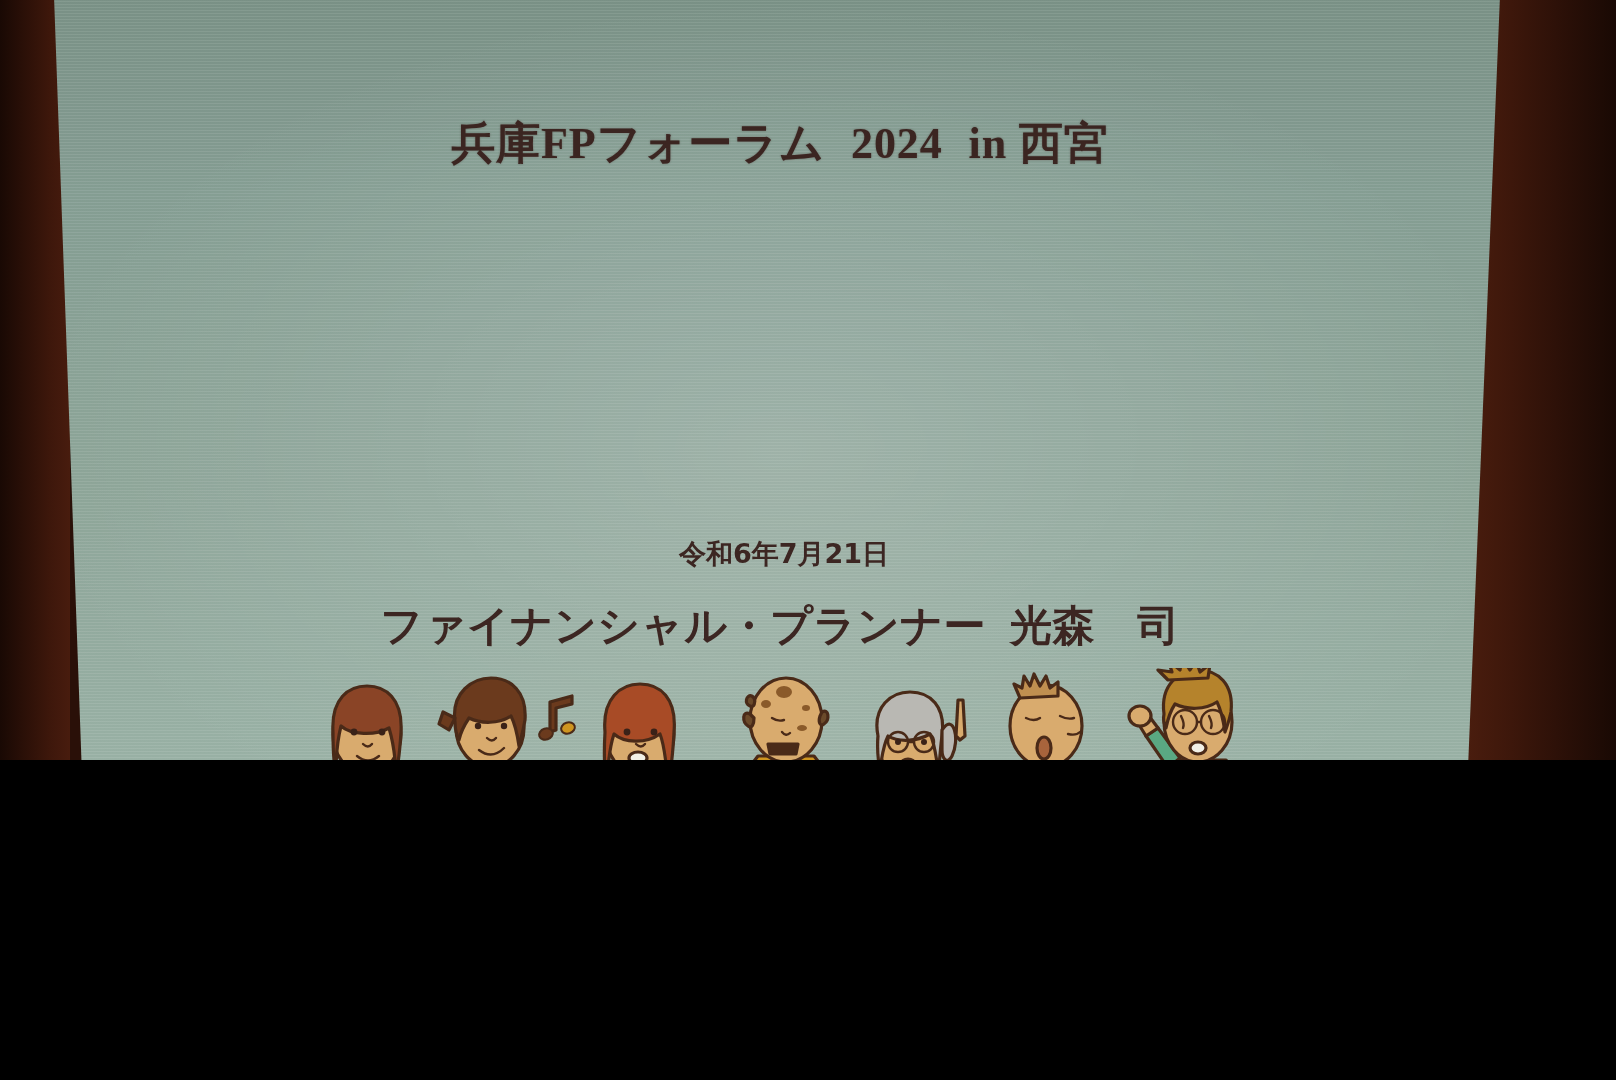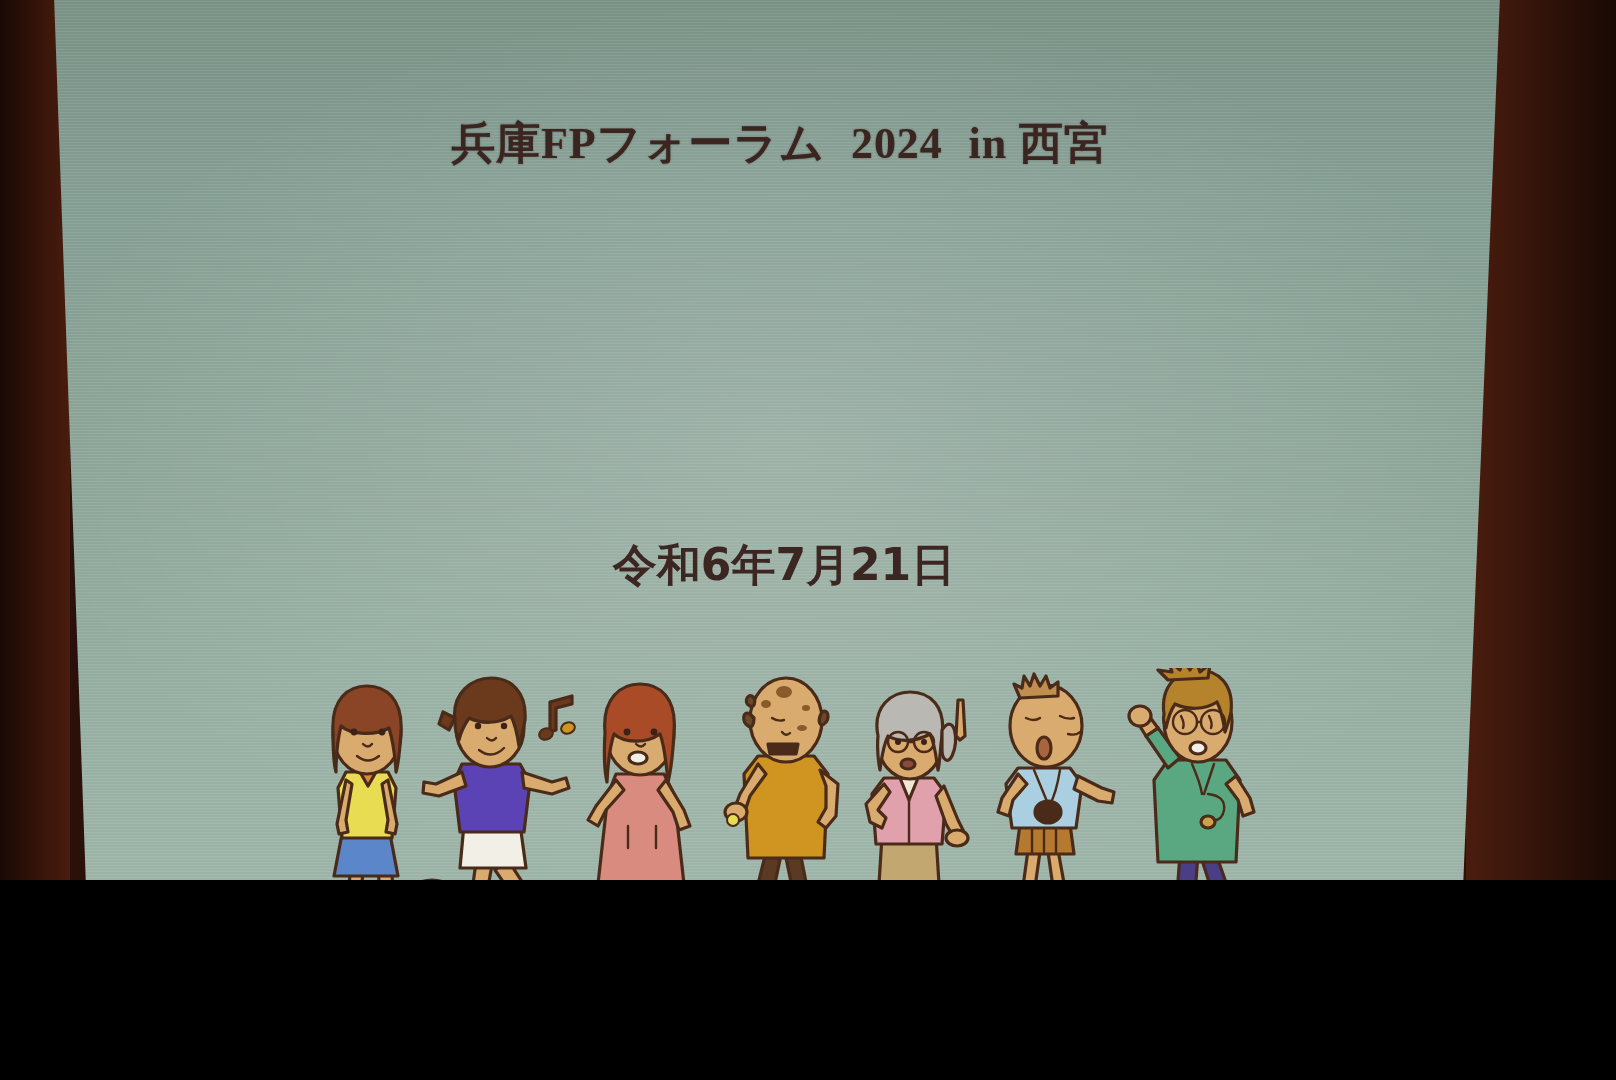--- a/index.html
+++ b/index.html
@@ -4,21 +4,21 @@
 <title>slide</title>
 <style>
   html,body{margin:0;padding:0;background:#000;}
   body{
     width:1616px;height:1080px;overflow:hidden;
     font-family:"Liberation Sans","DejaVu Sans",sans-serif;
   }
 
   
   #photo{
-    position:relative;width:1616px;height:880px;
+    position:relative;width:1616px;height:760px;
     background:#2a1008;
     overflow:hidden;
   }
   
   .surround{
     position:absolute;top:0;bottom:0;
     background:linear-gradient(90deg,#1d0b05 0%,#42180c 55%,#4a1d0e 100%);
     pointer-events:none;
   }
   .surround.left{left:0;width:70px;
@@ -74,21 +74,21 @@
   .headline{
     position:absolute;left:0;right:0;top:276px;
     font-size:104px;line-height:1.08;font-weight:700;
     font-family:"DejaVu Sans","Liberation Sans",sans-serif;
     letter-spacing:.015em;color:#3a2320;
     text-shadow:0 0 3px rgba(58,35,32,.35);
   }
 
   .date{
     position:absolute;left:8px;right:0;top:540px;
-    font-size:44px;font-weight:600;color:#3c2622;
+    font-size:27px;font-weight:600;color:#3c2622;
     font-family:"DejaVu Sans","Liberation Sans",sans-serif;
   }
   .byline{
     position:absolute;left:0;right:0;top:602px;
     font-size:42px;font-weight:600;color:#3c2622;
     font-family:"DejaVu Sans","Liberation Sans",sans-serif;
     letter-spacing:.01em;
   }
   .byline .sp{display:inline-block;width:24px;}
 
@@ -109,20 +109,23 @@
   <div id="slide">
     <div class="content">
 
       <div class="eyebrow">
         <span>兵庫FPフォーラム</span><span class="sp"></span><span>2024</span><span class="sp"></span><span>in 西宮</span>
       </div>
 
 
       <div class="date">令和6年7月21日</div>
 
+      <div class="byline">
+        <span>ファイナンシャル・プランナー</span><span class="sp"></span><span>光森　司</span>
+      </div>
 
       <div class="art">
         <svg viewBox="0 0 1040 272" xmlns="http://www.w3.org/2000/svg" aria-hidden="true">
           <defs>
             <style>
               .ol{stroke:#4a2a18;stroke-width:3.2;stroke-linejoin:round;stroke-linecap:round;}
               .olt{stroke:#4a2a18;stroke-width:2.4;fill:none;stroke-linecap:round;}
               .sk{fill:#d9ab6e;}
               .eye{fill:#3a2218;}
             </style>

